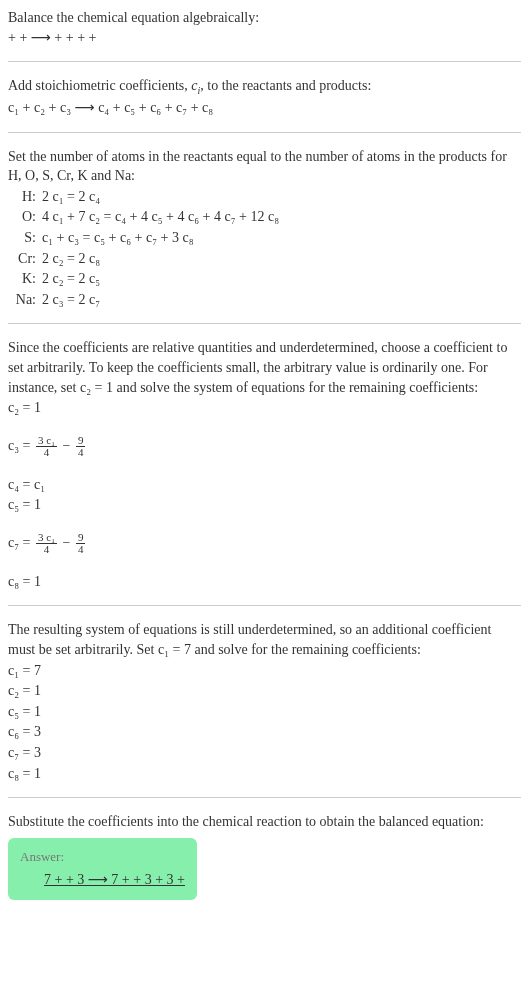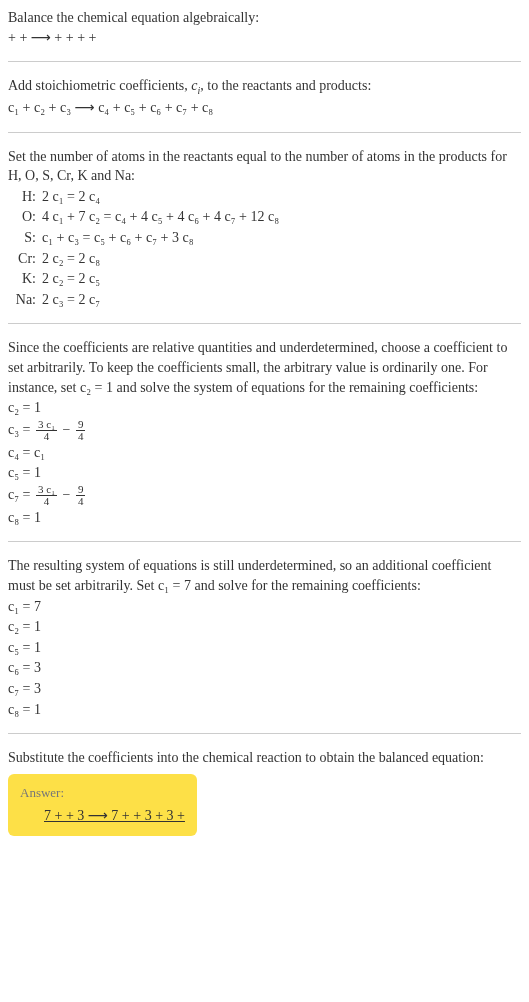--- a/index.html
+++ b/index.html
@@ -21,27 +21,27 @@
   .em { font-style: italic; }
   .sub { font-size: 10px; vertical-align: sub; }
   .eq-row { display: flex; margin: 1px 0; }
   .eq-label { width: 28px; text-align: right; padding-right: 6px; }
   .eq-body { flex: 1; }
   .coef-list div { margin: 1px 0; font-family: Liberation Serif, serif; }
   .frac {
     display: inline-block;
     text-align: center;
     vertical-align: middle;
-    margin: 0 2px;
+    margin: 16px 2px;
     line-height: 1.0;
   }
   .frac .num { display: block; font-size: 11px; border-bottom: 1px solid #333; padding: 0 2px; }
   .frac .den { display: block; font-size: 11px; padding: 0 2px; }
   .answer-box {
-    background: #fde047;
+    background: #86efac;
     border-radius: 6px;
     padding: 10px 12px;
     margin-top: 6px;
     display: inline-block;
   }
   .answer-label { color: #777; font-size: 13px; margin-bottom: 4px; }
   .indent { padding-left: 24px; text-decoration: underline; }
 </style>
 </head>
 <body>

